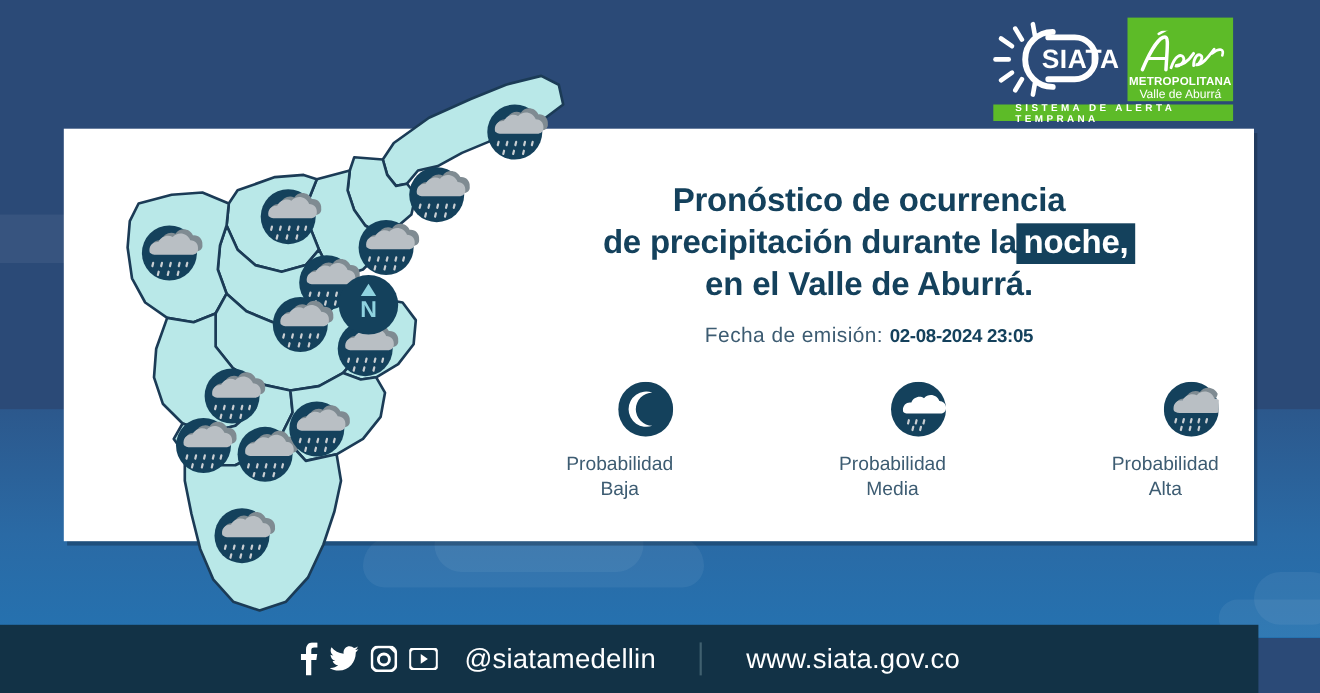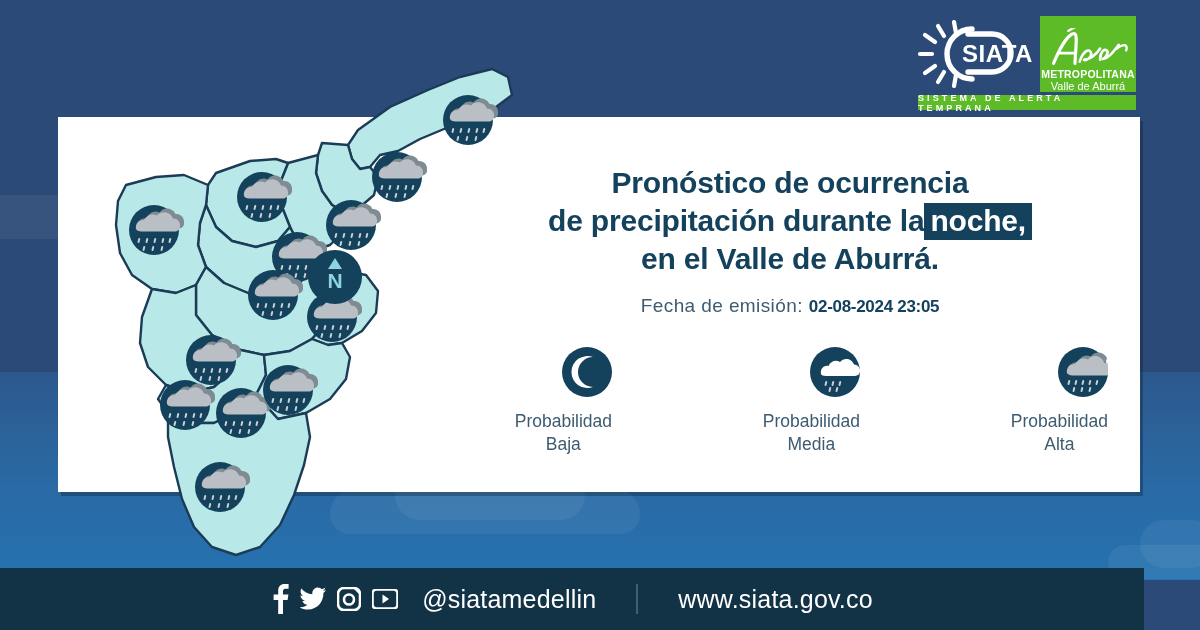--- a/index.html
+++ b/index.html
@@ -33,36 +33,36 @@
   .social { display:flex; align-items:center; gap:11px; }
   .social svg { display:block; }
   .handle {
     color:#ffffff; font-size:25px; letter-spacing:.2px; margin-left:6px;
   }
   .divider { width:2px; height:30px; background:#40606f; margin:0 22px; }
   .weburl { color:#ffffff; font-size:25px; letter-spacing:.2px; }
 
   
   #logos {
-    position:absolute; right:64px; top:16px; z-index:45;
+    position:absolute; right:79px; top:16px; z-index:45;
     display:flex; flex-direction:column; align-items:flex-end;
   }
   .logo-row { display:flex; align-items:center; gap:8px; }
   .siata-logo { width:122px; height:74px; }
   .area-logo {
     width:96px; height:76px; background:#5dbb28;
     display:flex; flex-direction:column; align-items:center; justify-content:flex-start;
     padding-top:12px;
   }
   .area-script { width:90px; height:44px; }
   .area-l1 { color:#fff; font-size:10.5px; font-weight:bold; letter-spacing:.2px; line-height:11px; }
   .area-l2 { color:#fff; font-size:11px; line-height:12px; }
   .tagline {
     margin-top:3px; background:#5dbb28; width:218px; height:15px;
-    display:flex; align-items:center; justify-content:center;
+    display:flex; align-items:center; justify-content:center;padding-left:20px;
   }
   .tagline span {
     color:#ffffff; font-size:9px; font-weight:bold; letter-spacing:3.1px;
   }
 
   
   #card {
     position:absolute; left:58px; top:117px; width:1082px; height:375px;
     background:#ffffff; z-index:10;
     box-shadow:3px 4px 0 rgba(12,30,48,.35);

